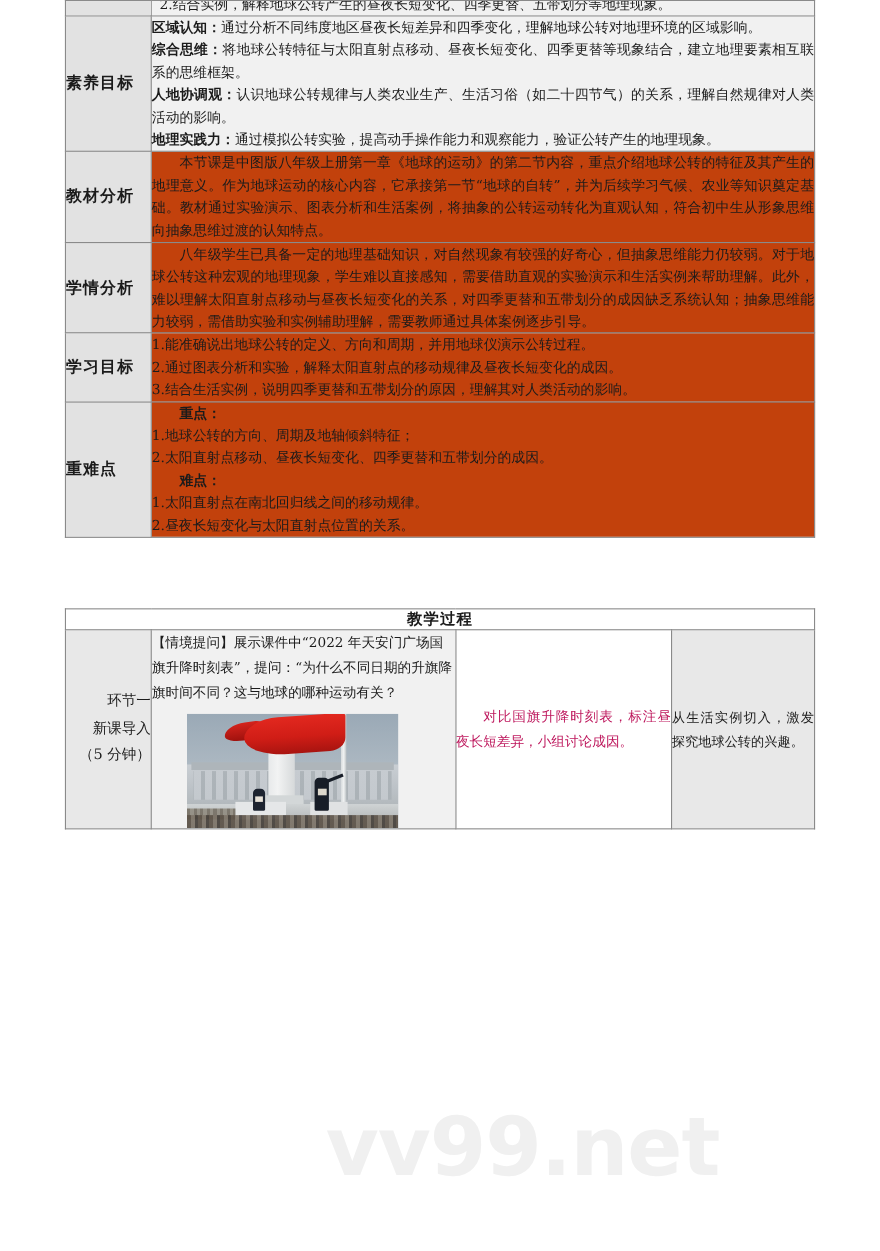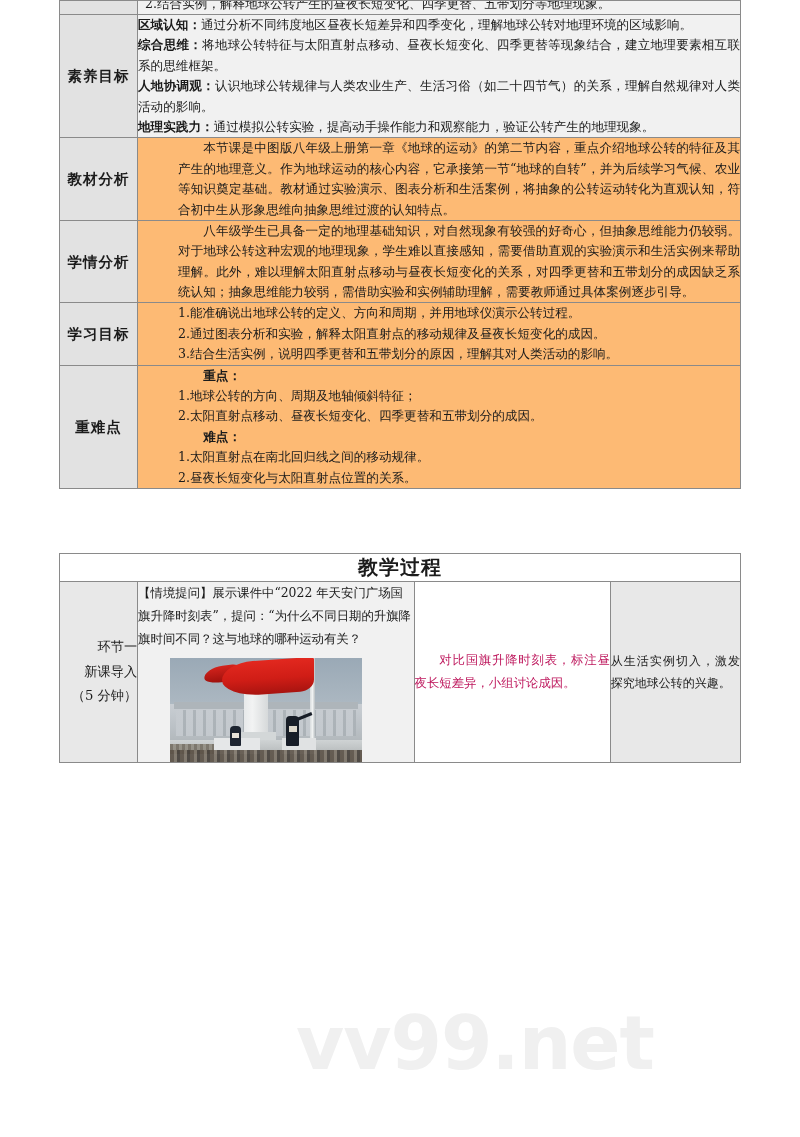--- a/index.html
+++ b/index.html
@@ -51,41 +51,39 @@
   }
   table.lesson td, table.lesson th {
     border: 1px solid #8a8a8a;
     vertical-align: middle;
     padding: 0;
   }
 
   .label-cell {
     width: 78px;
     background: #e2e2e2;
-    text-align: center;
     font-weight: 700;
     font-size: 14.5px;
     color: #1b1b1b;
     letter-spacing: 1px;
     line-height: 1.35;
     padding: 2px 3px;
   }
 
   .body-cell {
     background: #f1f1f1;
     padding: 3px 7px 4px 7px;
     font-size: 12.6px;
     line-height: 1.62;
     color: #1b1b1b;
     text-align: justify;
     text-justify: inter-ideograph;
   }
   .body-cell.plain {
-    background: #fdba74;
-    padding-left: 40px;
+    background: #c2410c;
   }
 
   .body-cell p {
     margin: 0;
   }
   .body-cell p.indent {
     text-indent: 2em;
   }
   .kw {
     font-weight: 700;
@@ -103,21 +101,21 @@
     top: -7px;
     white-space: nowrap;
     font-size: 12.6px;
     line-height: 1.62;
     color: #1b1b1b;
   }
 
   .process-title {
     text-align: center;
     font-weight: 700;
-    font-size: 20px;
+    font-size: 14px;
     letter-spacing: 1px;
     color: #1b1b1b;
     background: #ffffff;
     padding: 4px 0 5px 0;
   }
 
   .col-head {
     background: #e2e2e2;
     text-align: center;
     font-weight: 700;

